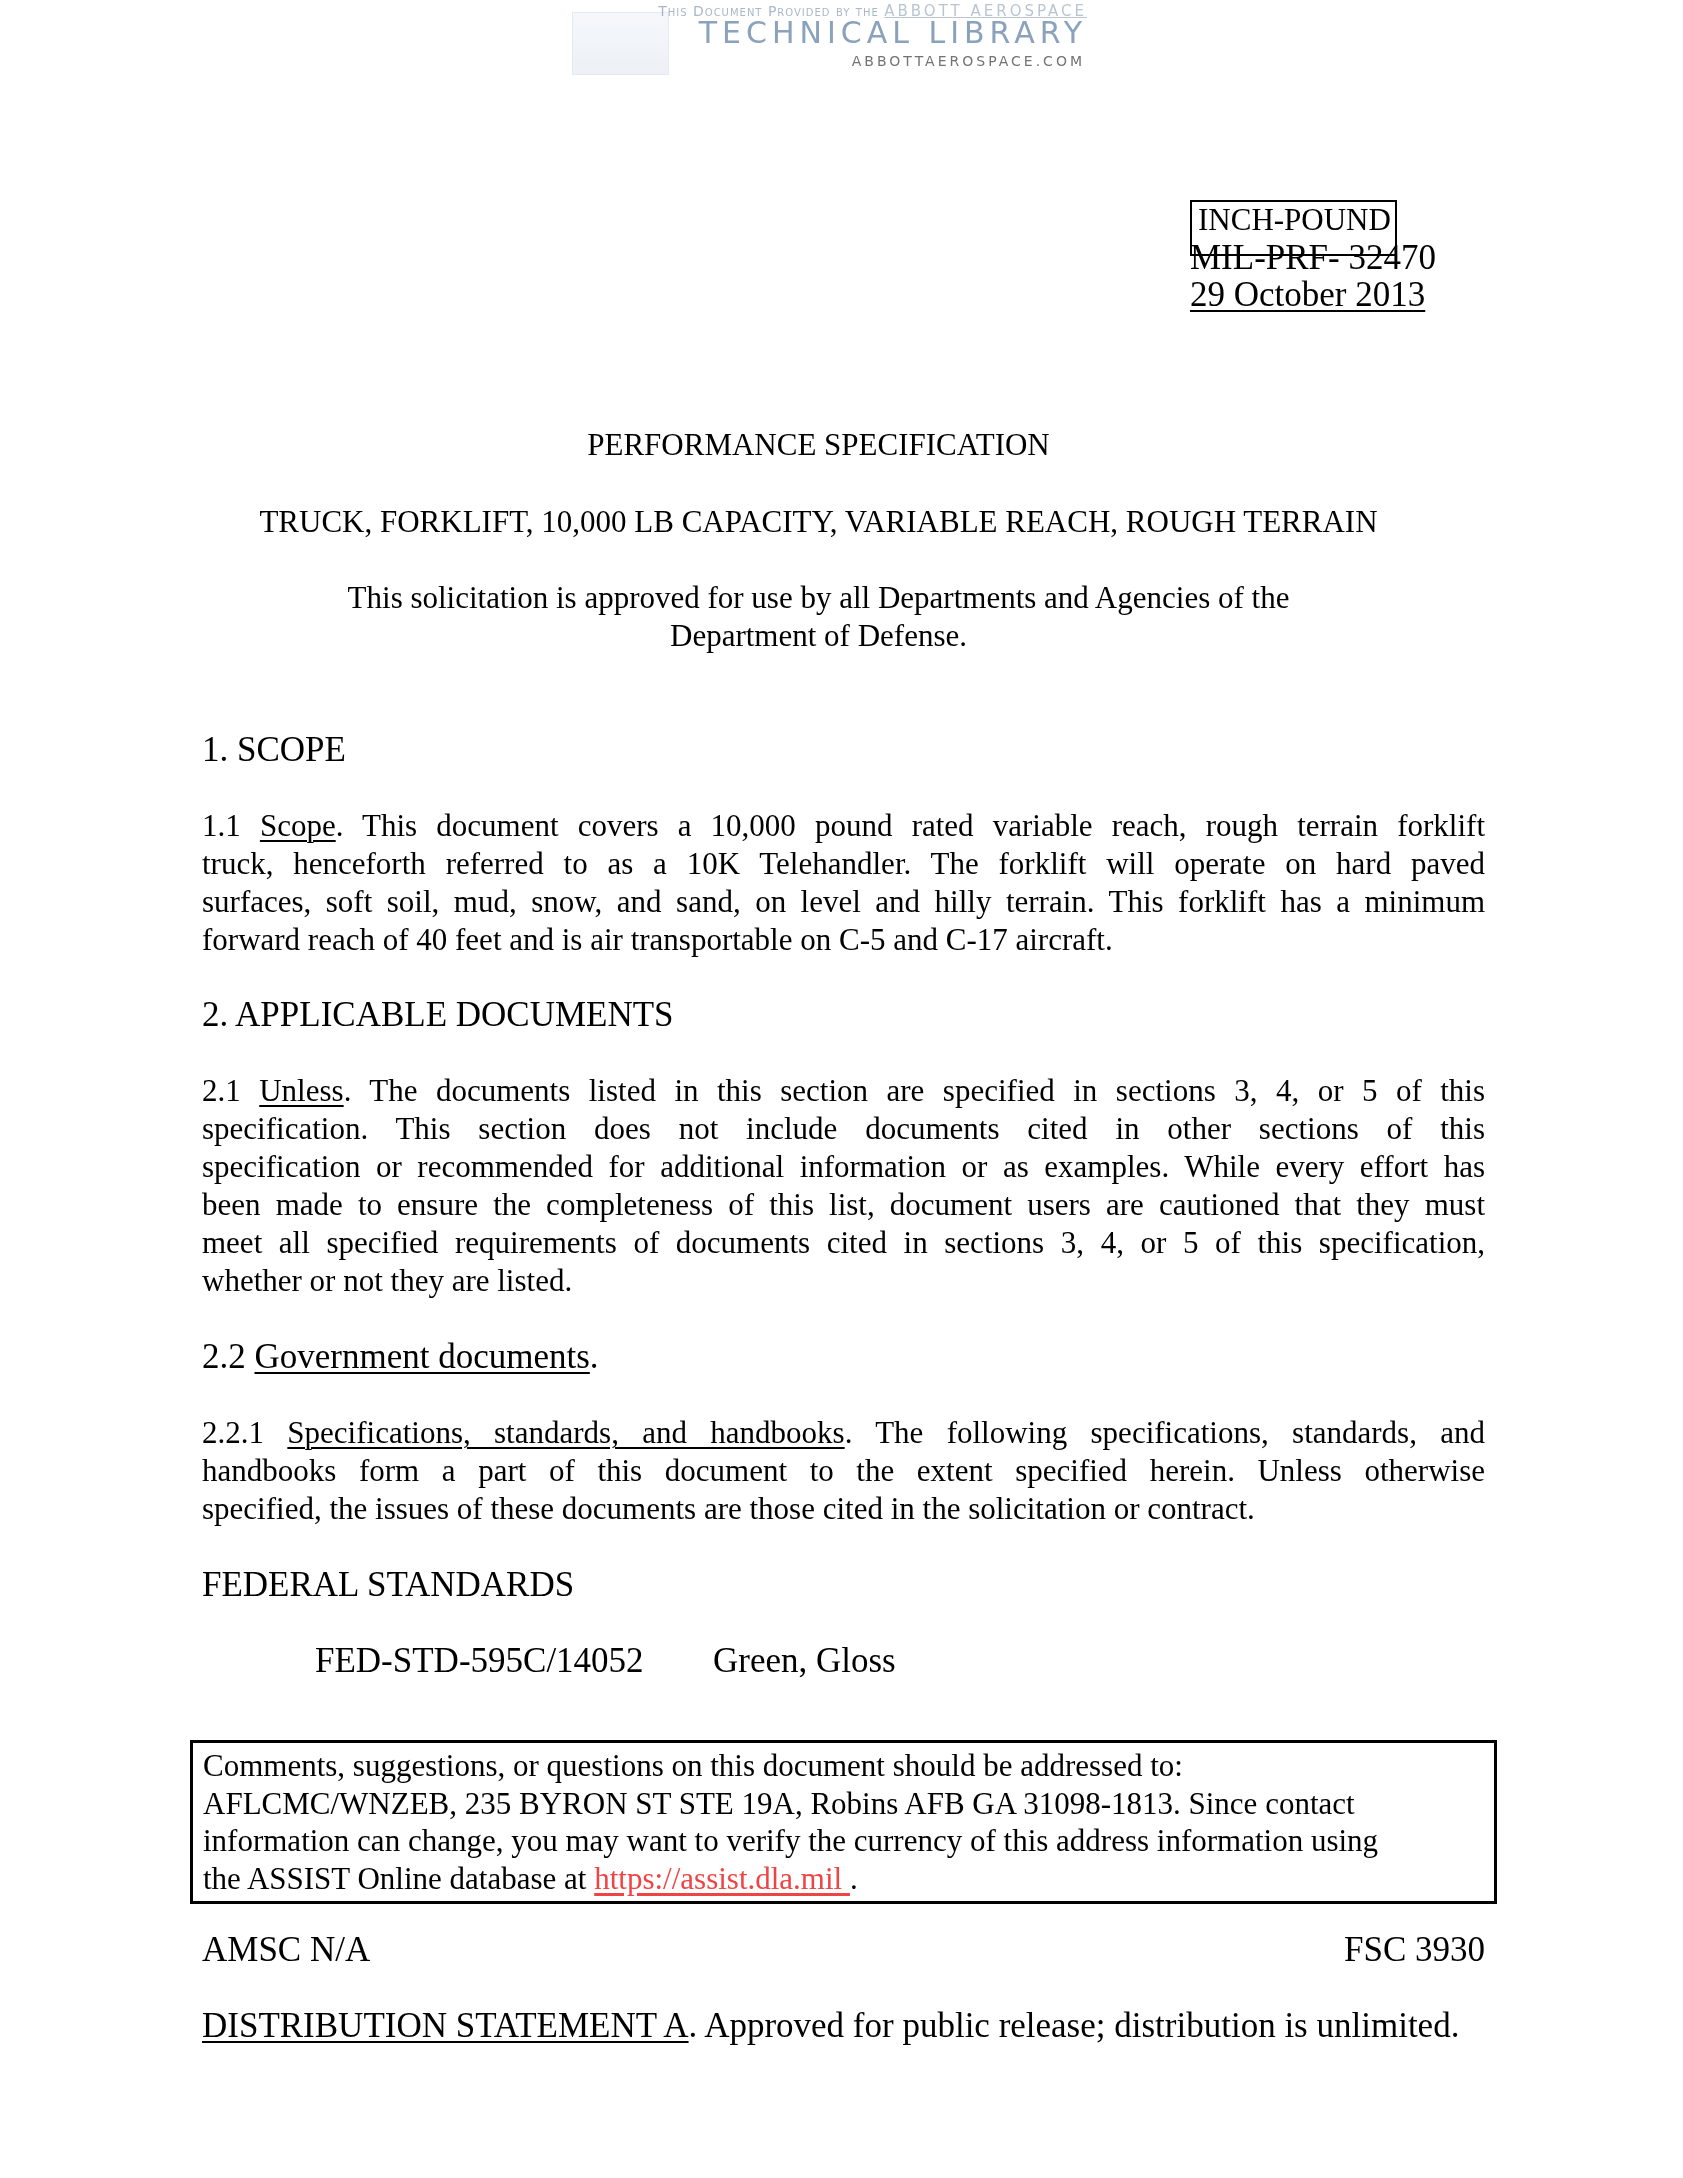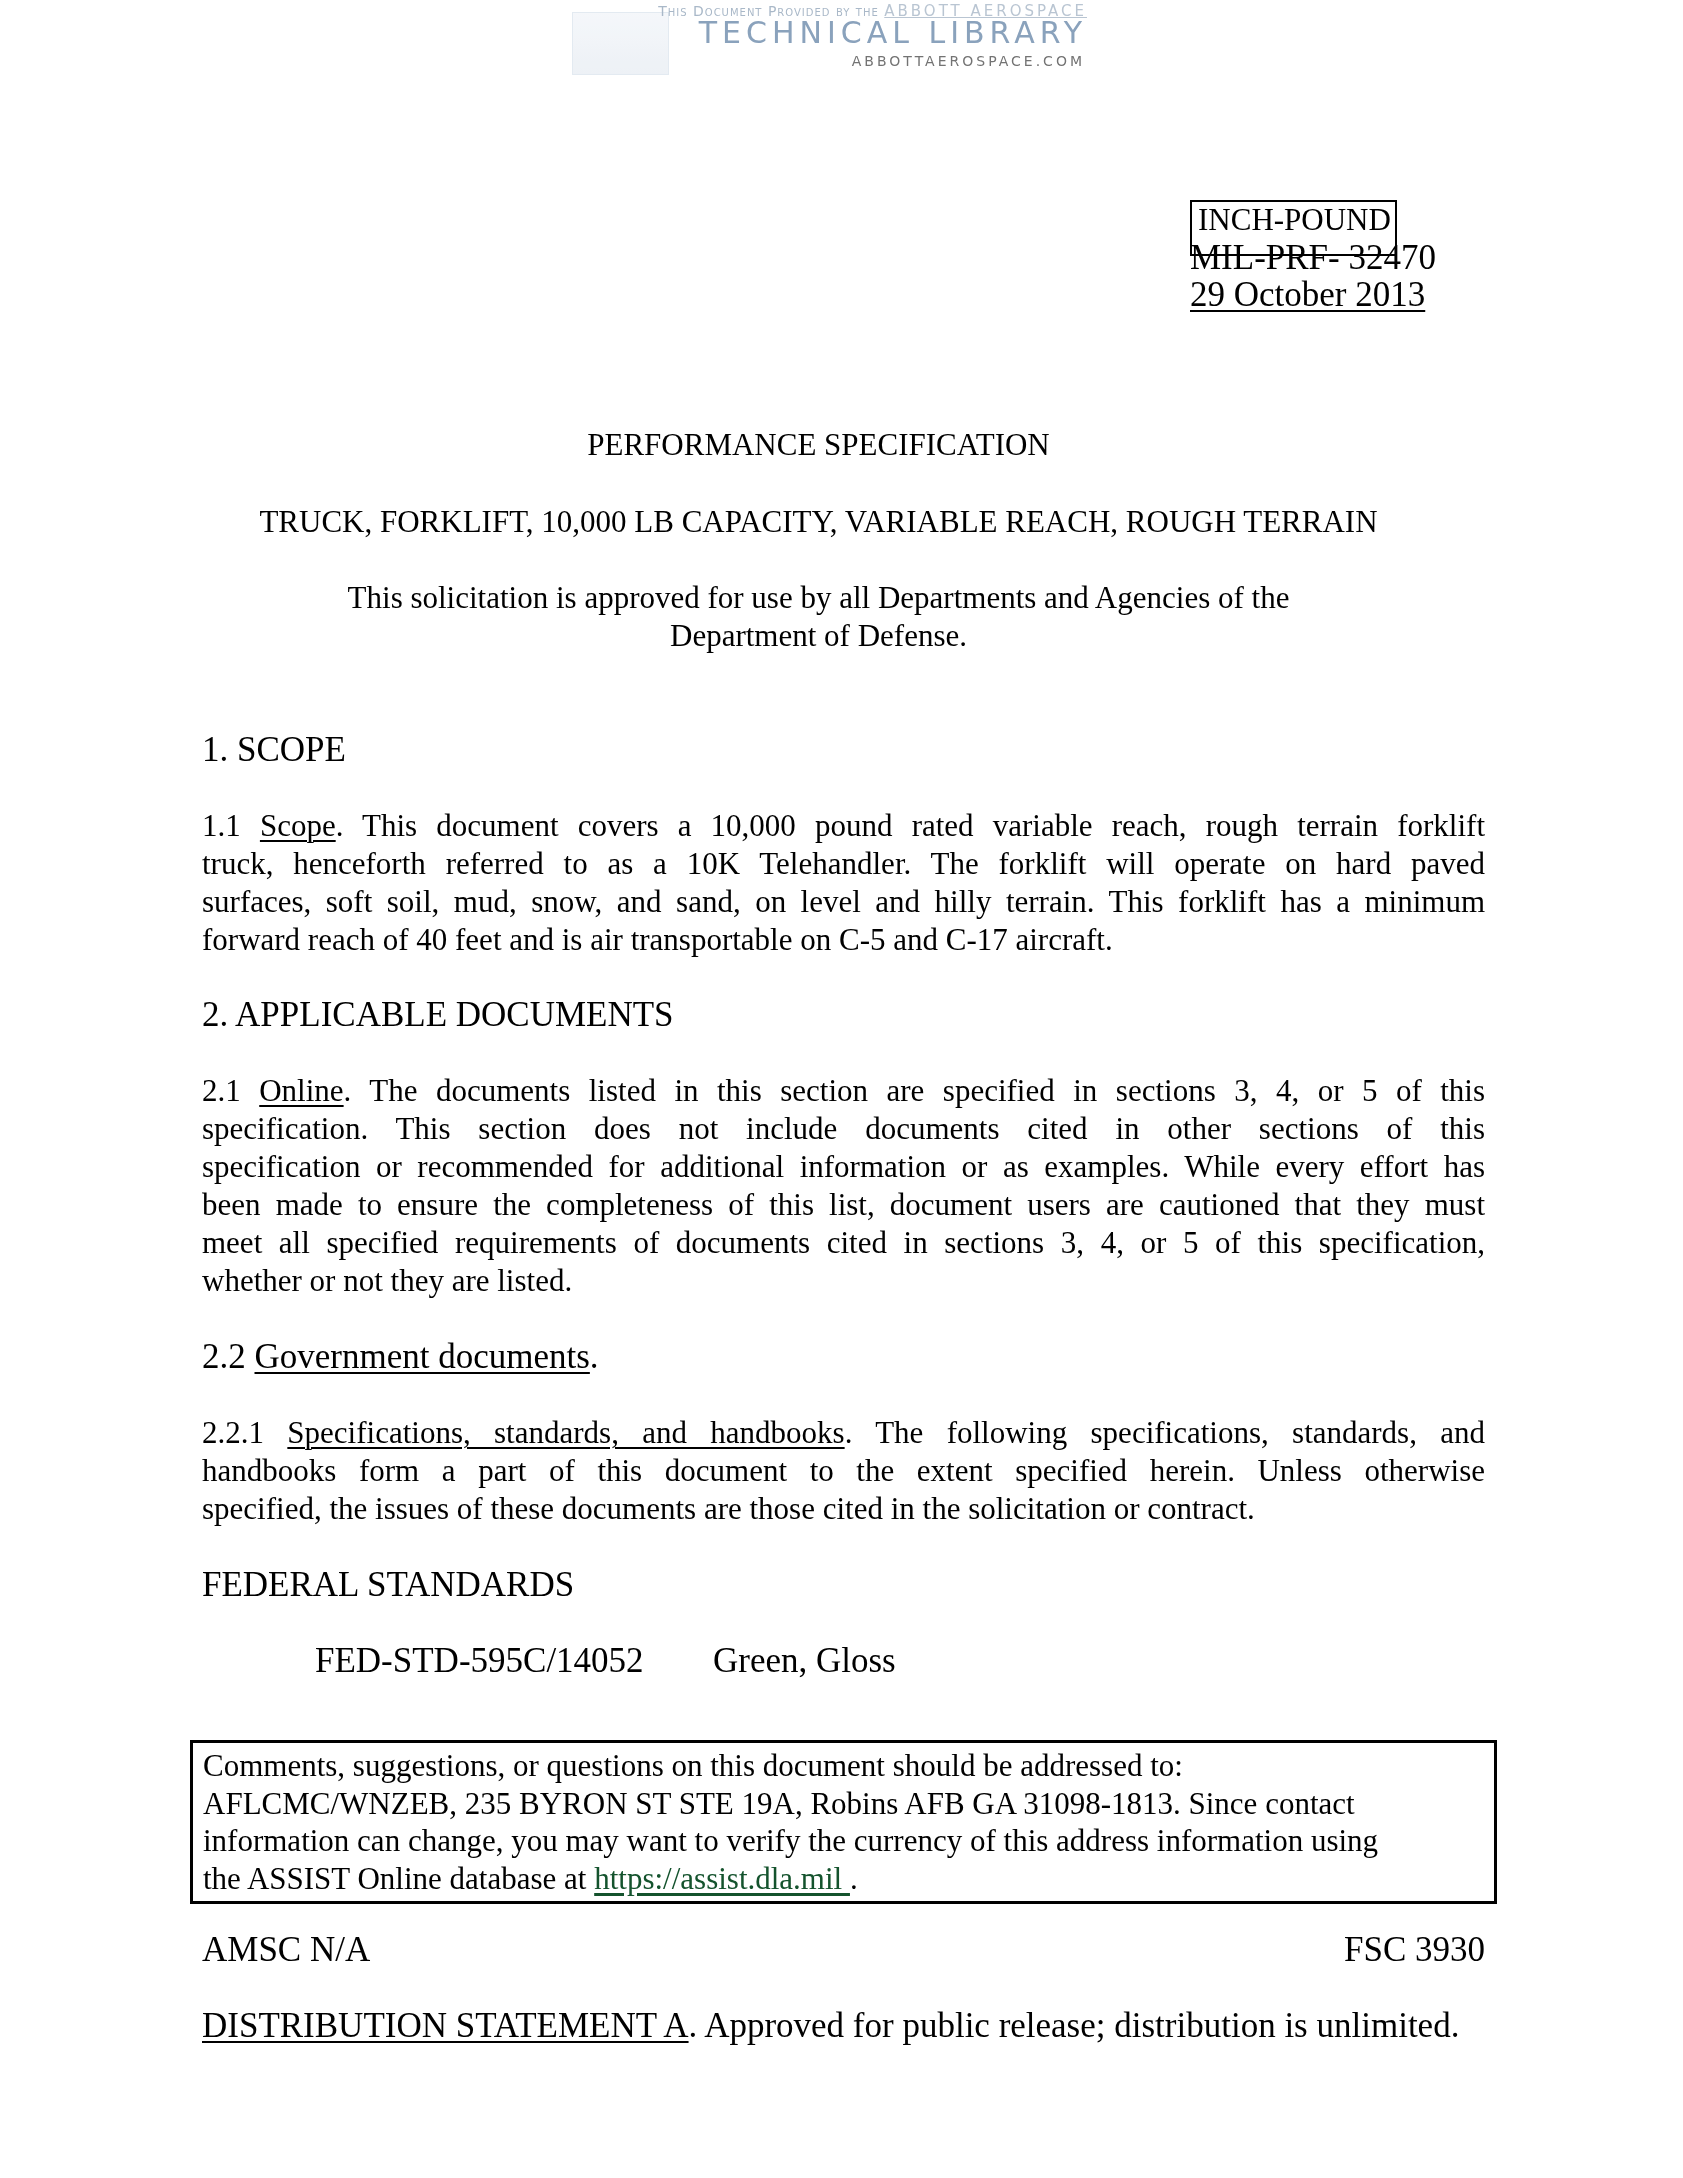--- a/index.html
+++ b/index.html
@@ -33,21 +33,21 @@
   .center { position: absolute; left: 0; width: 1637px; text-align: center; font-size: 31px; line-height: 38px; }
 
   .para { position: absolute; left: 202px; width: 1283px; font-size: 31px; line-height: 38px;
           text-align: justify; }
   .para .line { display: block; text-align: justify; text-align-last: justify; white-space: nowrap; }
   .para .line.last { text-align-last: left; }
 
   .contact-box { position: absolute; left: 190px; top: 1740px; width: 1301px; height: 158px;
                  border: 3px solid #000; }
   .contact-box .cl { position: absolute; left: 10px; font-size: 31px; line-height: 38px; white-space: nowrap; }
-  .link { color: #14532d; text-decoration: underline; text-underline-offset: 4px; }
+  .link { color: #ef4444; text-decoration: underline; text-underline-offset: 4px; }
 </style>
 </head>
 <body>
 
 <div class="wm">
   <div class="wm-page"></div>
   <div class="wm-line1">
     <span>This Document Provided by the</span>
     <span class="wm-abbott">ABBOTT AEROSPACE</span>
   </div>
@@ -69,21 +69,21 @@
 <div class="para" style="top:807px">
   <span class="line"><span>1.1 </span><span class="u">Scope</span><span>.  This document covers a 10,000 pound rated variable reach, rough terrain forklift</span></span>
   <span class="line">truck, henceforth referred to as a 10K Telehandler.  The forklift will operate on hard paved</span>
   <span class="line">surfaces, soft soil, mud, snow, and sand, on level and hilly terrain.  This forklift has a minimum</span>
   <span class="line last">forward reach of 40 feet and is air transportable on C-5 and C-17 aircraft.</span>
 </div>
 
 <div class="txt" style="left:202px; top:996px">2.  APPLICABLE DOCUMENTS</div>
 
 <div class="para" style="top:1072px">
-  <span class="line"><span>2.1 </span><span class="u">Online</span><span>.  The documents listed in this section are specified in sections 3, 4, or 5 of this</span></span>
+  <span class="line"><span>2.1 </span><span class="u">Unless</span><span>.  The documents listed in this section are specified in sections 3, 4, or 5 of this</span></span>
   <span class="line">specification.  This section does not include documents cited in other sections of this</span>
   <span class="line">specification or recommended for additional information or as examples.  While every effort has</span>
   <span class="line">been made to ensure the completeness of this list, document users are cautioned that they must</span>
   <span class="line">meet all specified requirements of documents cited in sections 3, 4, or 5 of this specification,</span>
   <span class="line last">whether or not they are listed.</span>
 </div>
 
 <div class="txt" style="left:202px; top:1338px"><span>2.2 </span><span class="u">Government documents</span><span>.</span></div>
 
 <div class="para" style="top:1414px">

